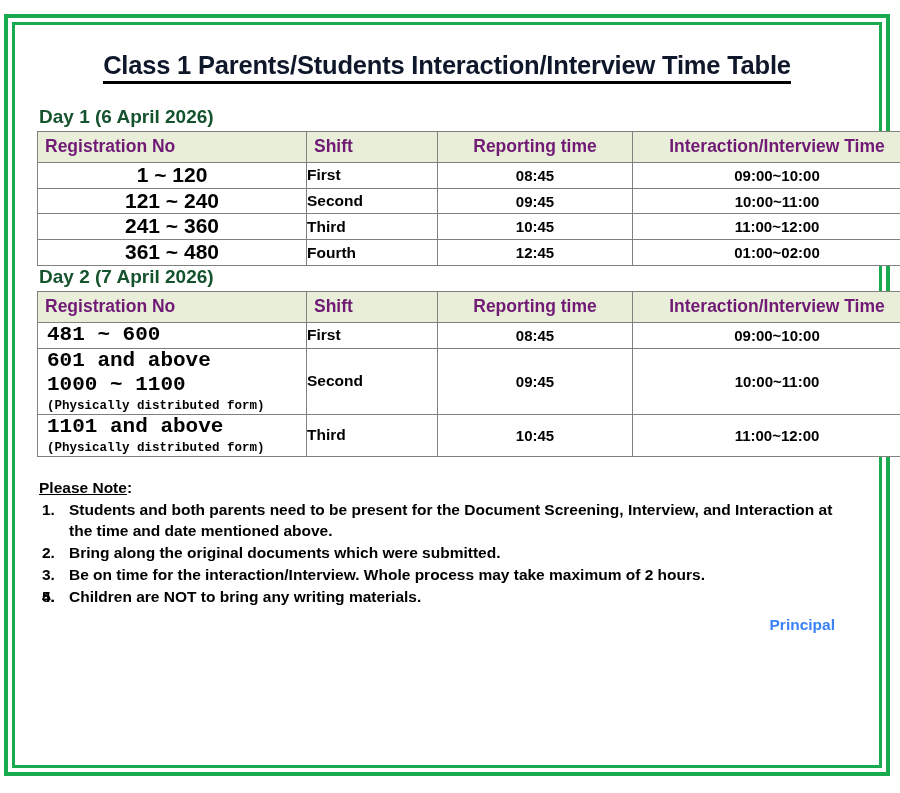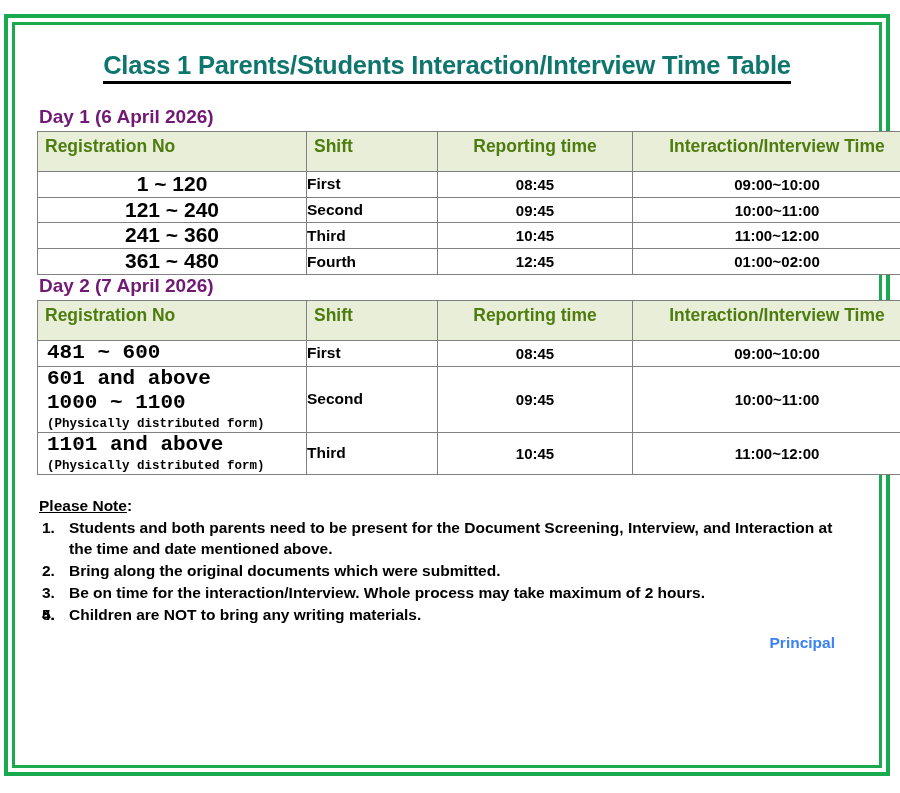--- a/index.html
+++ b/index.html
@@ -44,35 +44,35 @@
     padding: 16px 22px 10px 22px;
     box-sizing: border-box;
     background: #ffffff;
   }
 
   
   .doc-title {
     text-align: center;
     font-size: 25.5px;
     font-weight: bold;
-    color: #0f766e;
+    color: #0f172a;
     letter-spacing: -0.2px;
     margin: 10px 0 0 0;
     line-height: 1.1;
   }
   .doc-title span {
     border-bottom: 3px solid #000000;
     padding-bottom: 2px;
   }
 
   
   .day-heading {
     font-size: 19px;
     font-weight: bold;
-    color: #701a75;
+    color: #14532d;
     margin: 0;
     padding: 0 0 3px 2px;
     line-height: 1.15;
   }
   .day1-heading { margin-top: 27px; }
   .day2-heading { }
 
   
   table.sched {
     border-collapse: collapse;
@@ -82,23 +82,23 @@
   }
   table.sched th, table.sched td {
     border: 1px solid #808080;
     padding: 0;
     vertical-align: middle;
   }
   table.sched thead th {
     background: #e9eed9;
     font-weight: bold;
     font-size: 17.5px;
-    color: #4d7c0f;
+    color: #701a75;
     height: 28px;
-    padding: 1px 7px 10px 7px;
+    padding: 1px 7px 1px 7px;
   }
   th.col-reg  { text-align: left;   width: 254px; }
   th.col-shift{ text-align: left;   width: 116px; margin-top: 20px; }
   th.col-rep  { text-align: center; width: 180px; }
   th.col-int  { text-align: center; width: 274px; }
 
   td.cell-reg {
     font-size: 21px;
     font-weight: bold;
     text-align: center;

